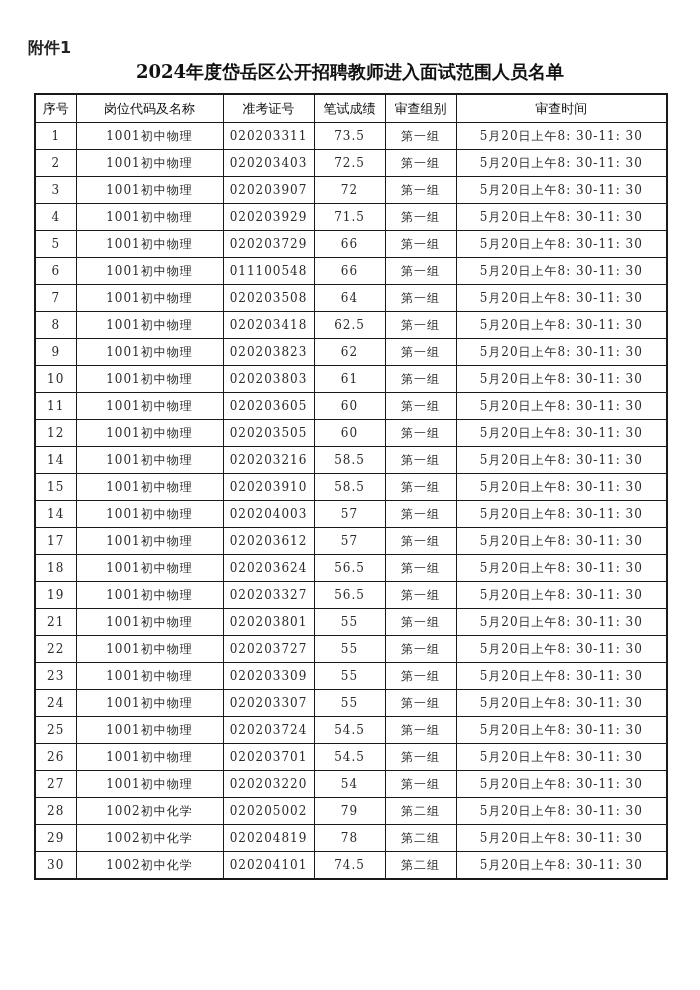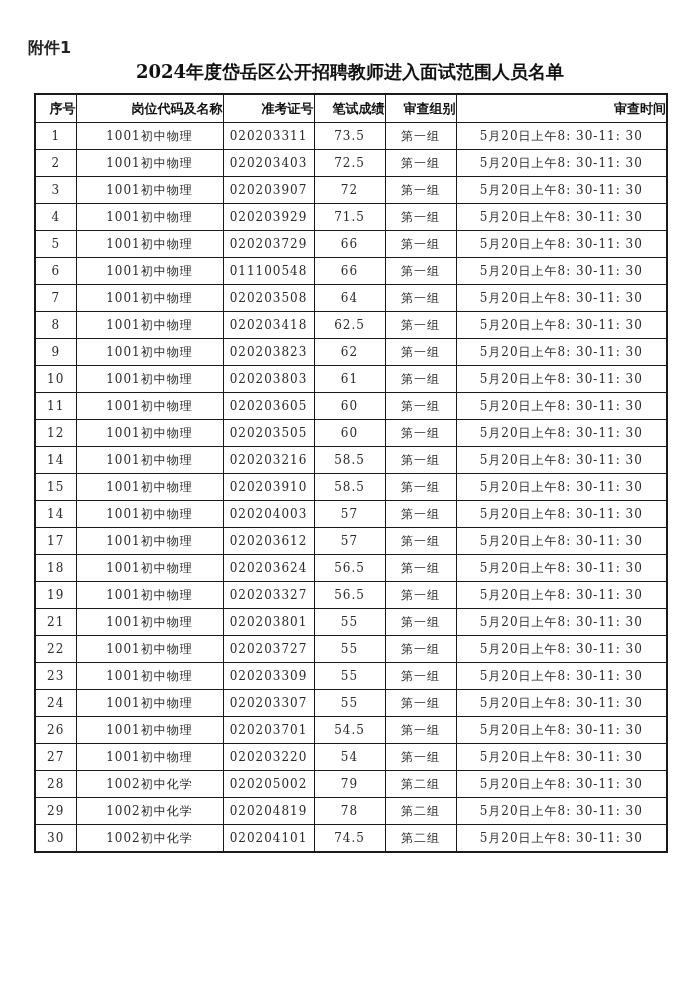--- a/index.html
+++ b/index.html
@@ -15,22 +15,22 @@
   }
   table.roster {
     position: absolute; left: 34px; top: 93px; width: 632px;
     border-collapse: collapse; table-layout: fixed;
     border: 2px solid #1a1a1a;
   }
   table.roster th, table.roster td {
     border: 1.5px solid #1a1a1a; text-align: center; padding: 0; overflow: hidden; white-space: nowrap;
   }
   table.roster th {
-    height: 27px; font-family: "DejaVu Sans", sans-serif; font-weight: bold;
-    font-size: 13px; color: #111; text-align: right;
+    height: 27px; font-family: "DejaVu Sans", sans-serif; font-weight: normal;
+    font-size: 13px; color: #111;
   }
   table.roster td {
     height: 26px; font-family: "DejaVu Serif", serif; font-size: 12px; color: #2a2a2a;
     letter-spacing: 1px;
   }
   td.c-time { letter-spacing: 0.3px; }
 </style>
 </head>
 <body>
 
@@ -227,20 +227,28 @@
       </tr>
       <tr>
         <td>24</td>
         <td>1001初中物理</td>
         <td>020203307</td>
         <td>55</td>
         <td>第一组</td>
         <td class="c-time">5月20日上午8: 30-11: 30</td>
       </tr>
       <tr>
+        <td>25</td>
+        <td>1001初中物理</td>
+        <td>020203724</td>
+        <td>54.5</td>
+        <td>第一组</td>
+        <td class="c-time">5月20日上午8: 30-11: 30</td>
+      </tr>
+      <tr>
         <td>26</td>
         <td>1001初中物理</td>
         <td>020203701</td>
         <td>54.5</td>
         <td>第一组</td>
         <td class="c-time">5月20日上午8: 30-11: 30</td>
       </tr>
       <tr>
         <td>27</td>
         <td>1001初中物理</td>

